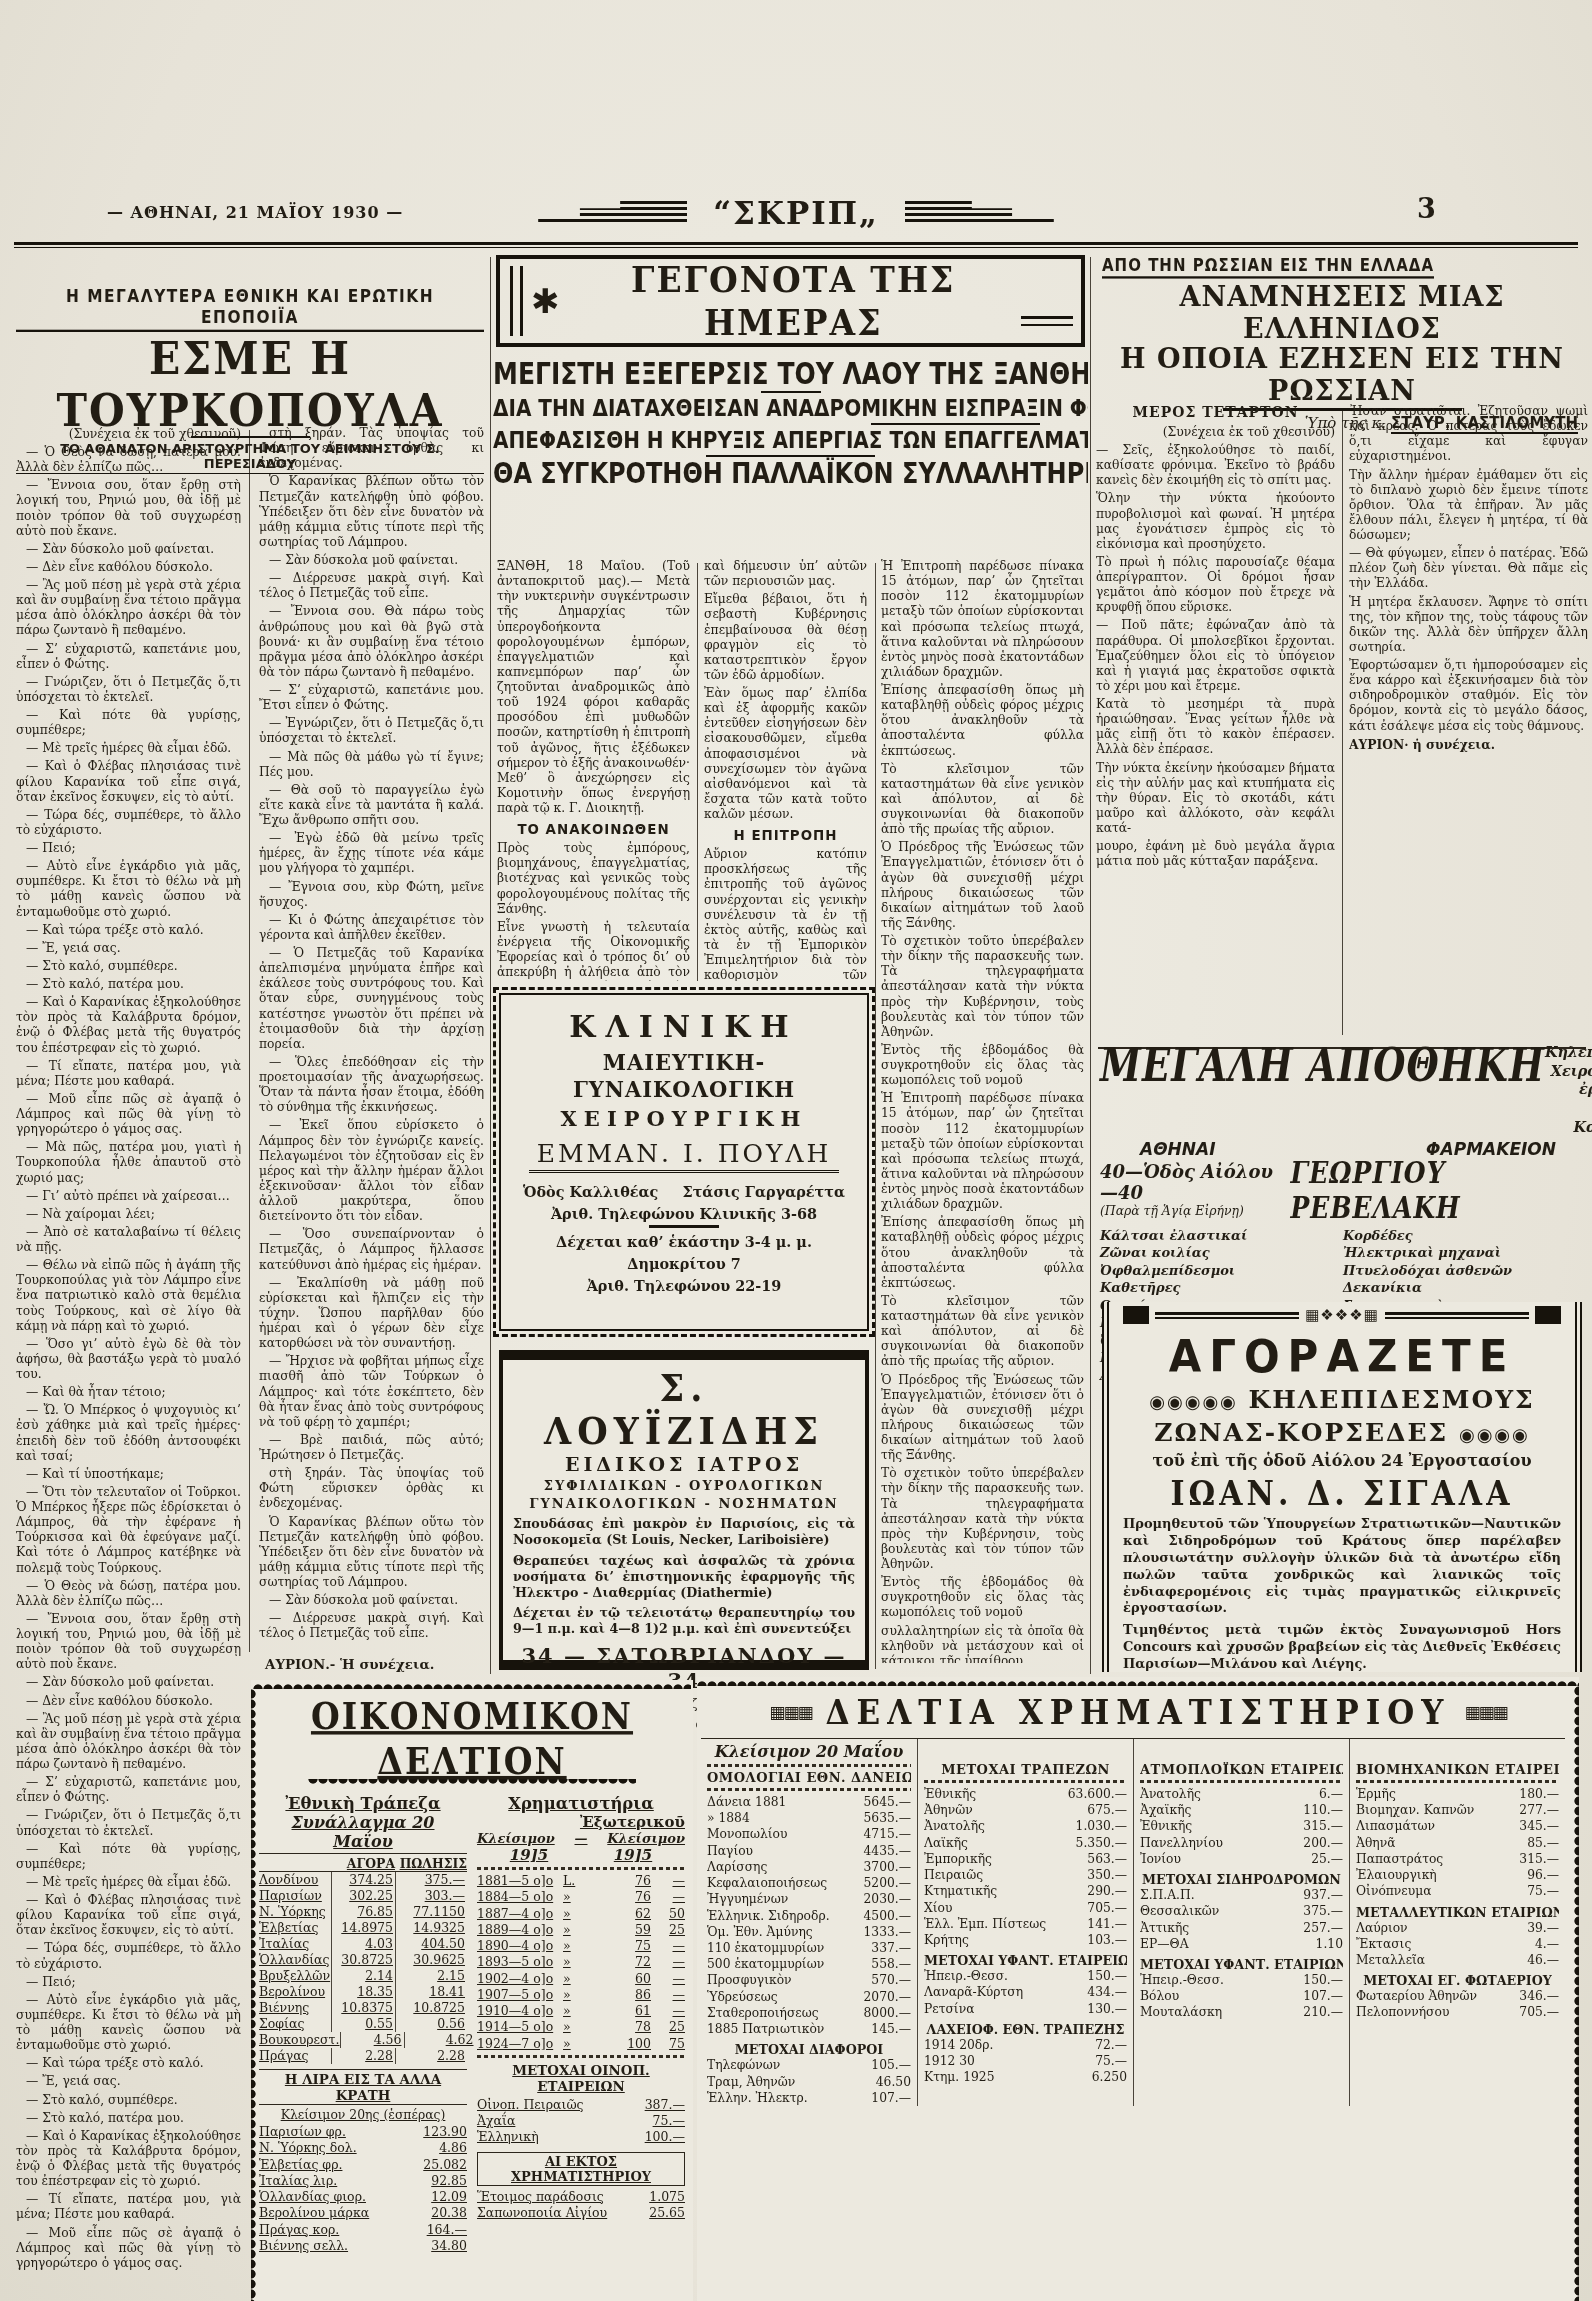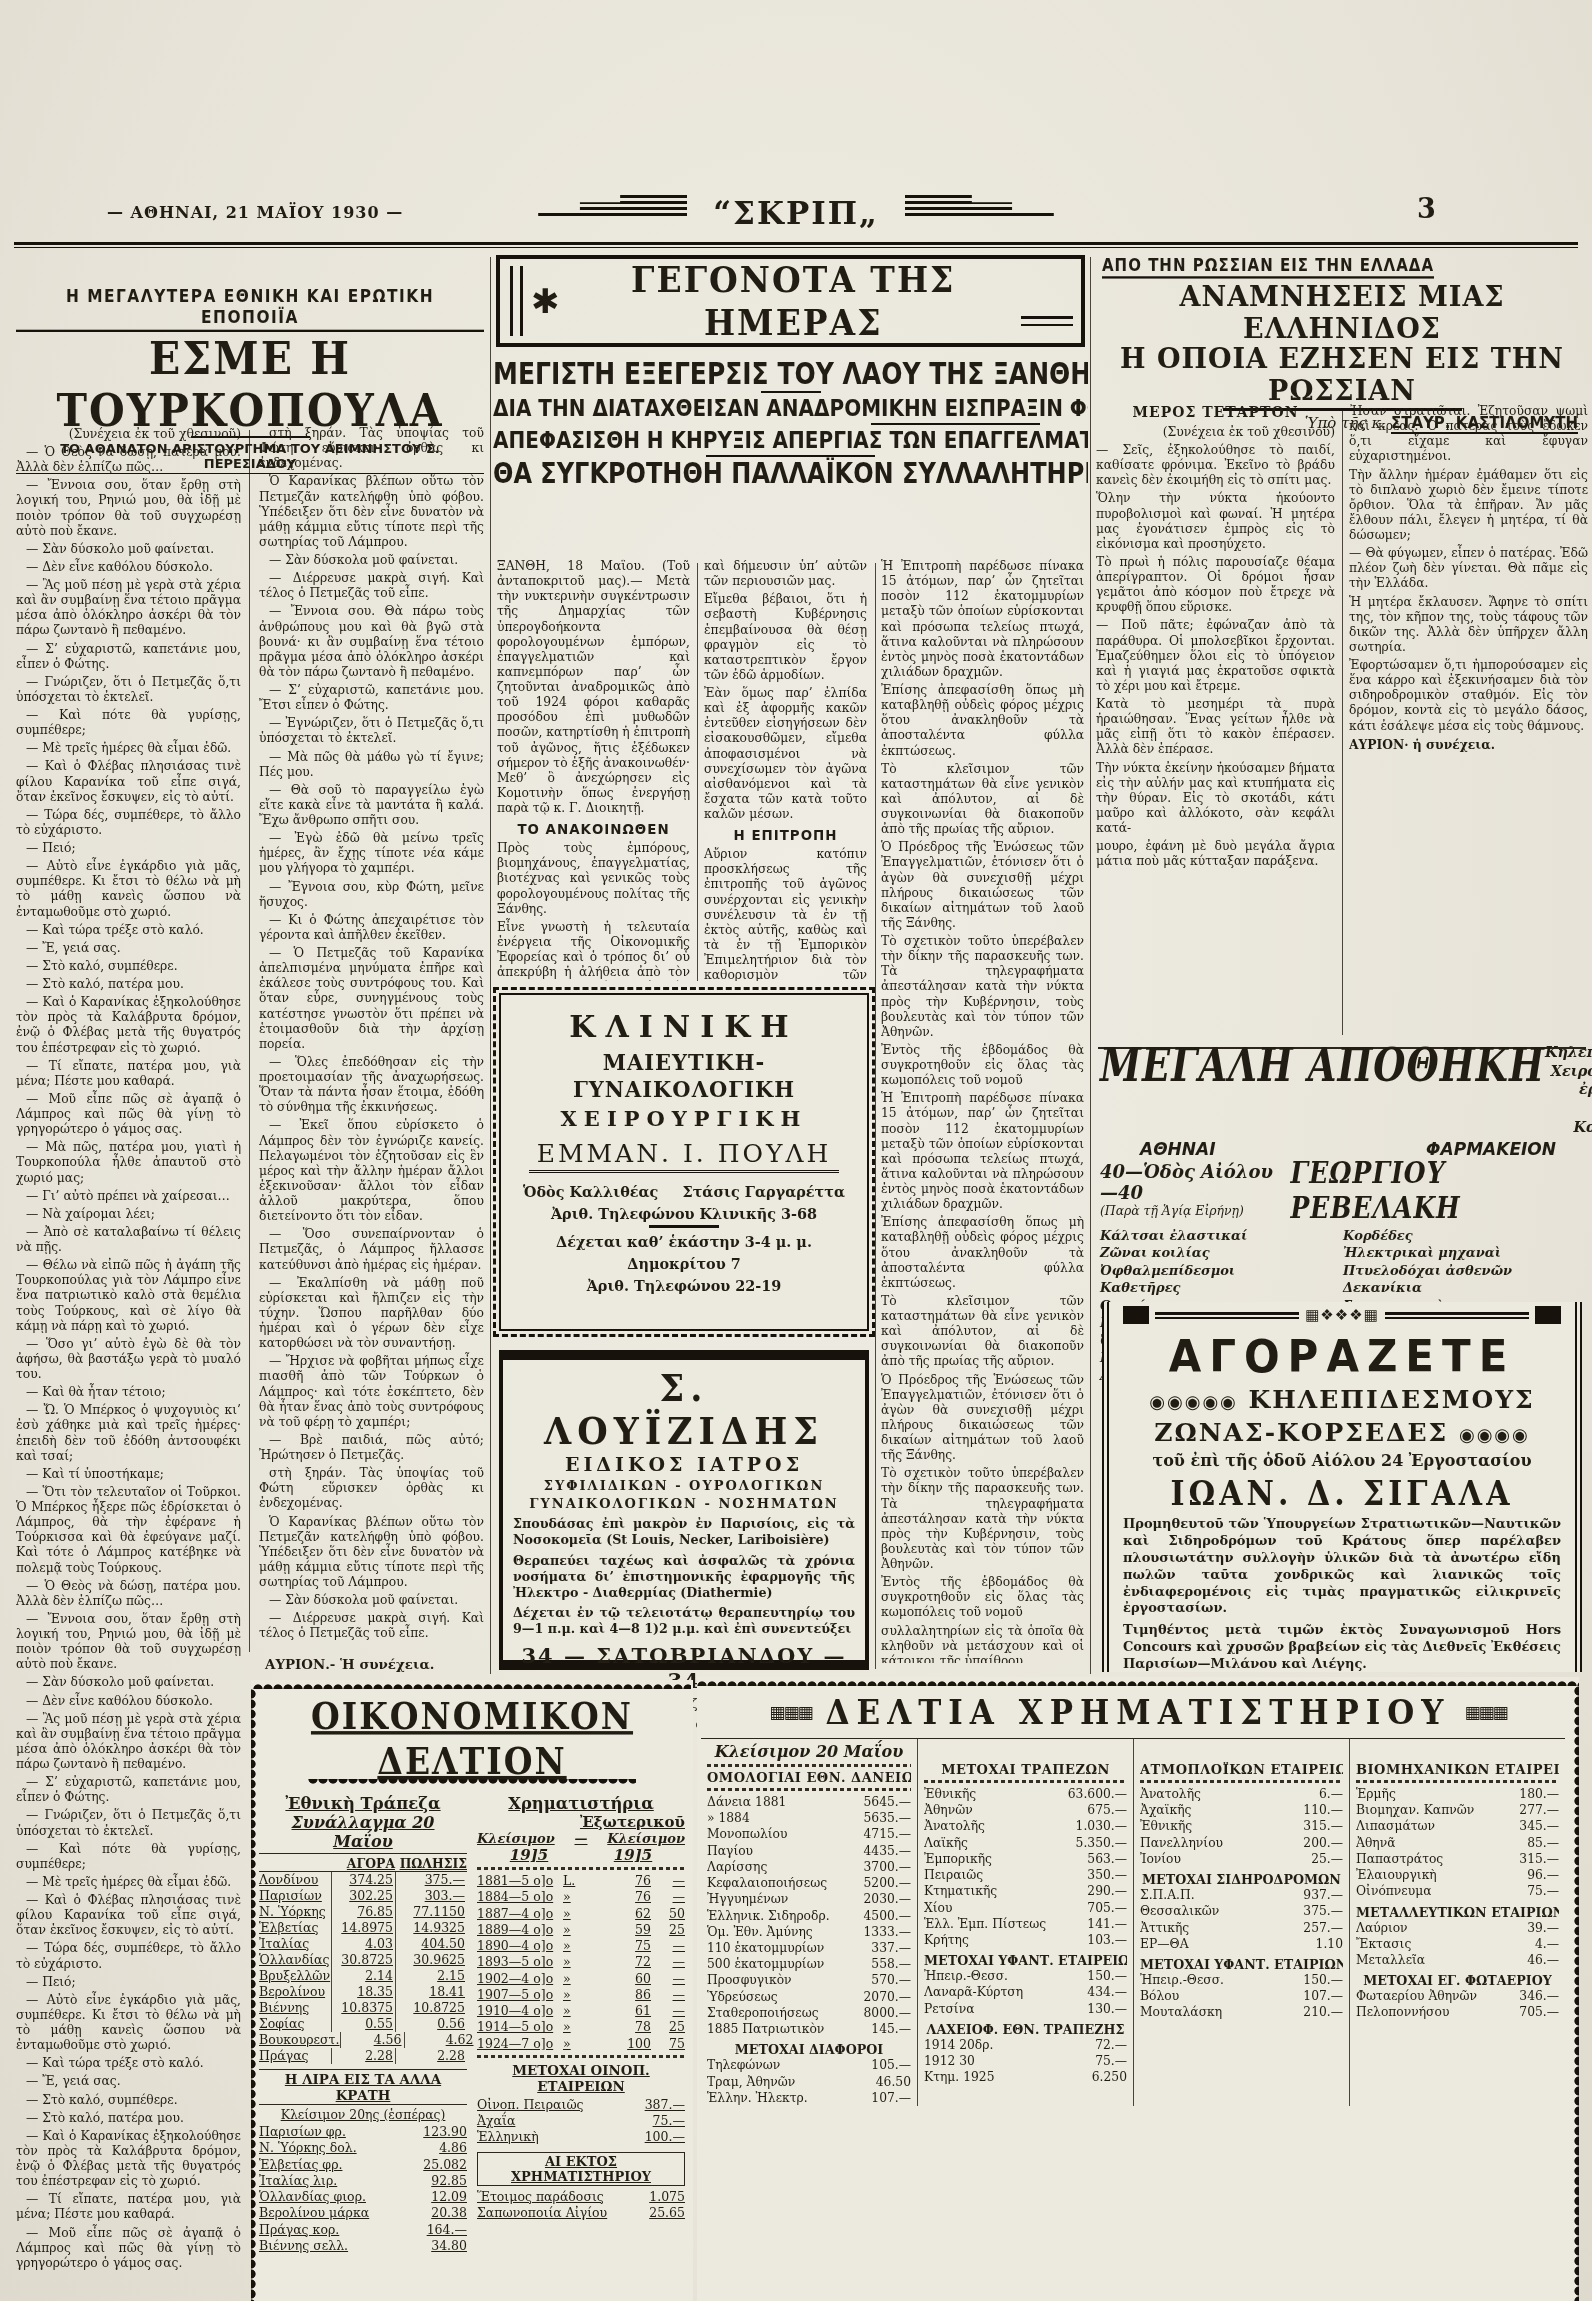--- a/index.html
+++ b/index.html
@@ -132,21 +132,21 @@
   .srow .sn { white-space:nowrap; overflow:hidden; }
   .srow .sv { white-space:nowrap; }
   .ssub { font-weight:bold; font-size:12.7px; text-align:center; margin-top:5px; white-space:nowrap; overflow:hidden; }
 </style>
 </head>
 <body>
 
 <div class="page">
 
   <div class="abs m-date" style="left:107px; top:203px;">— ΑΘΗΝΑΙ, 21 ΜΑΪΟΥ 1930 —</div>
-  <div class="abs" style="left:0; top:195px; width:1592px; display:flex; justify-content:center; gap:26px;">
+  <div class="abs" style="left:0; top:195px; width:1592px; display:flex; justify-content:center; align-items:center; gap:26px;">
     <div class="stepbars step-l"></div>
     <div class="m-title">“ΣΚΡΙΠ„</div>
     <div class="stepbars step-r"></div>
   </div>
   <div class="abs m-page" style="left:1417px; top:193px;">3</div>
   <div class="abs rule-heavy" style="left:14px; top:242px; width:1564px;"></div>
 
   <div class="vr" style="left:249px; top:430px; height:1222px;"></div>
   <div class="vr" style="left:490px; top:257px; height:1417px;"></div>
   <div class="vr" style="left:697px; top:563px; height:418px;"></div>

